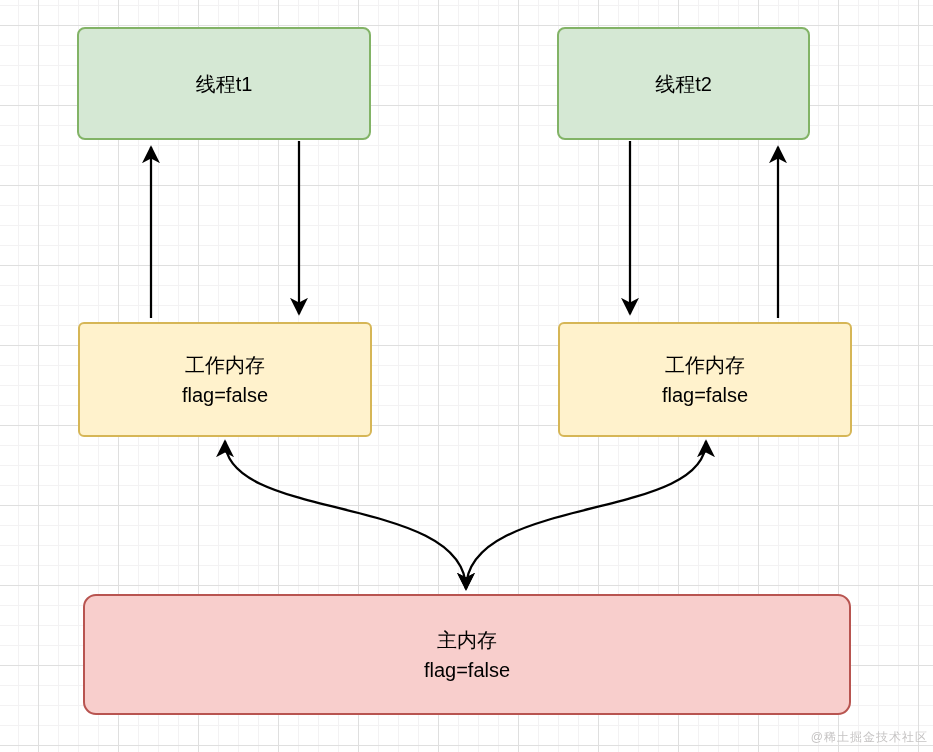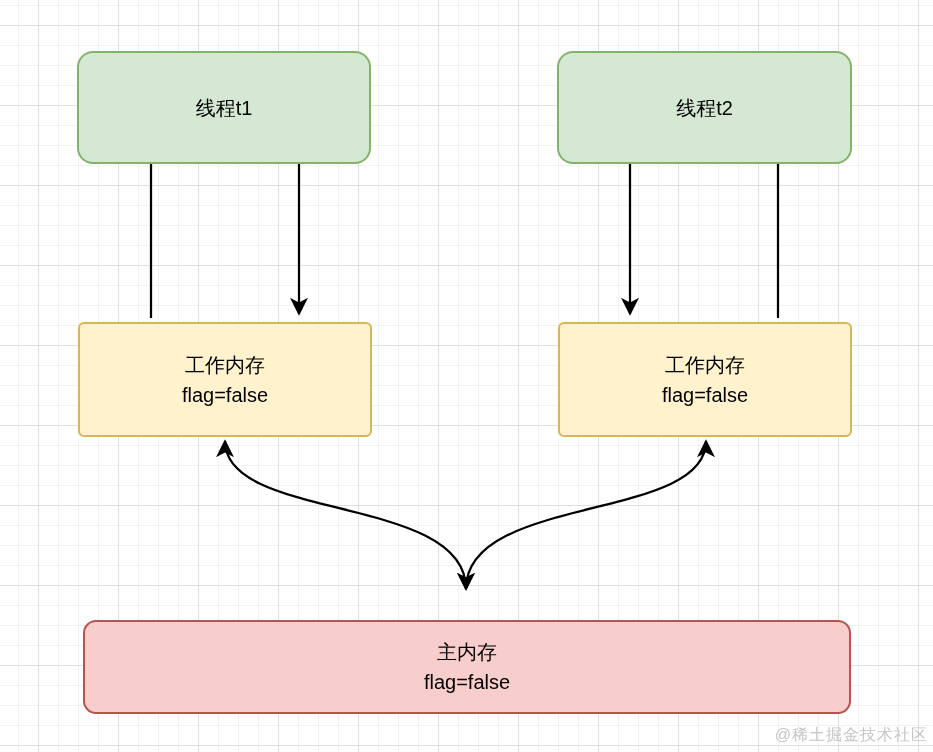--- a/index.html
+++ b/index.html
@@ -44,39 +44,38 @@
     align-items: center;
     justify-content: center;
     text-align: center;
     color: #000000;
     font-size: 20px;
     line-height: 30px;
   }
   .node.green {
     background: var(--green-fill, #d5e8d4);
     border: 2.5px solid var(--green-stroke, #82b366);
-    border-radius: 16px;
-    margin-top: 24px;
+    border-radius: 8px;
   }
   .node.yellow {
     background: var(--yellow-fill, #fff2cc);
     border: 2.5px solid var(--yellow-stroke, #d6b656);
     border-radius: 6px;
   }
   .node.red {
     background: var(--red-fill, #f8cecc);
     border: 2.5px solid var(--red-stroke, #b85450);
     border-radius: 13px;
   }
   .node .line { white-space: nowrap; }
   .watermark {
     position: absolute;
     right: 5px;
     bottom: 6px;
-    font-size: 16px;
+    font-size: 12px;
     color: var(--watermark-color, #c6c4c4);
     letter-spacing: 1px;
   }
 </style>
 </head>
 <body>
 
 <div class="canvas">
 
   <svg class="edges-layer" viewBox="0 0 933 752" xmlns="http://www.w3.org/2000/svg">
@@ -93,33 +92,33 @@
     <path class="edge" d="M778,318 L778,147" marker-end="url(#arrowhead)"></path>
 
     <path class="edge" d="M225,441 C225,522 466,494 466,589" marker-start="url(#arrowhead)" marker-end="url(#arrowhead)"></path>
     <path class="edge" d="M706,441 C706,522 466,494 466,589" marker-start="url(#arrowhead)" marker-end="url(#arrowhead)"></path>
   </svg>
 
   <div class="node green" style="left:77px; top:27px; width:294px; height:113px;">
     <div class="line">线程t1</div>
   </div>
 
-  <div class="node green" style="left:557px; top:27px; width:295px; height:113px;">
+  <div class="node green" style="left:557px; top:27px; width:253px; height:113px;">
     <div class="line">线程t2</div>
   </div>
 
   <div class="node yellow" style="left:78px; top:322px; width:294px; height:115px;">
     <div class="line">工作内存</div>
     <div class="line">flag=false</div>
   </div>
 
   <div class="node yellow" style="left:558px; top:322px; width:294px; height:115px;">
     <div class="line">工作内存</div>
     <div class="line">flag=false</div>
   </div>
 
-  <div class="node red" style="left:83px; top:620px; width:768px; height:94px;">
+  <div class="node red" style="left:83px; top:594px; width:768px; height:121px;">
     <div class="line">主内存</div>
     <div class="line">flag=false</div>
   </div>
 
   <div class="watermark">@稀土掘金技术社区</div>
 </div>
 
 </body></html>

